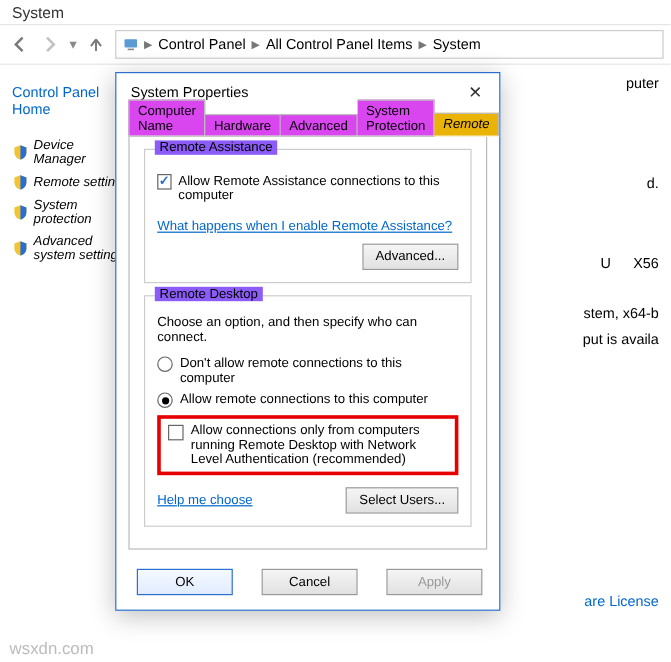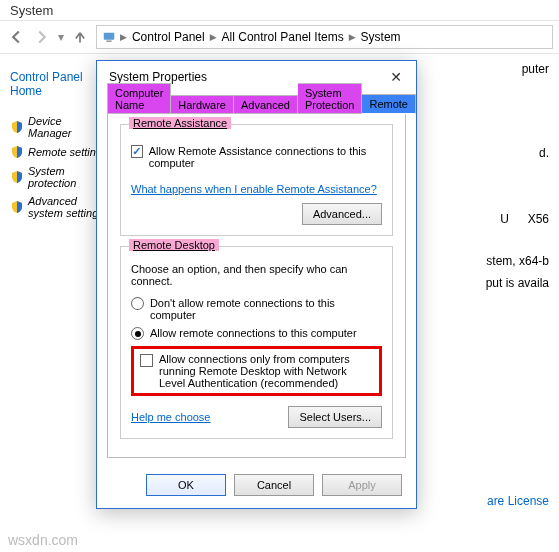--- a/index.html
+++ b/index.html
@@ -108,45 +108,45 @@
   padding: 3px 7px;
   border: 1px solid #bbb;
   border-bottom: none;
   background: #d946ef;
   font-size: 11px;
   position: relative;
   top: 1px;
 }
 .tab + .tab { border-left: none; }
 .tab.active {
-  background: #3b82f6;
+  background: #eab308;
   border-bottom: 1px solid #fff;
   z-index: 2;
+  font-style: italic;
 }
 .tab-body {
   border: 1px solid #bbb;
   margin: 0 10px 8px;
   padding: 10px 12px 8px;
   background: #fff;
   position: relative;
 }
 
 .group {
   border: 1px solid #ccc;
   padding: 14px 10px 10px;
   margin-bottom: 10px;
   position: relative;
 }
 .group-title {
   position: absolute;
   top: -8px; left: 8px;
-  background: #f9a8d4;
+  background: #8b5cf6;
   padding: 0 4px;
   font-size: 11px;
-  text-decoration: underline;
 }
 .row { display: flex; align-items: flex-start; gap: 6px; margin: 6px 0; }
 .advanced-btn-row { display:flex; justify-content:flex-end; }
 .btn {
   min-width: 80px;
   height: 22px;
   border: 1px solid #999;
   background: linear-gradient(#f5f5f5,#e1e1e1);
   font-size: 11px;
   padding: 0 10px;
@@ -174,21 +174,21 @@
 .bottom-row {
   display: flex;
   justify-content: space-between;
   align-items: center;
   margin-top: 10px;
 }
 
 .dialog-buttons {
   display: flex;
   justify-content: flex-end;
-  gap: 8px;
+  gap: 24px;
   padding: 8px 14px 12px;
   align-items: center;
 }
 .lbl { font-size: 11px; }
 .small { font-size: 11px; }
 </style>
 </head>
 <body>
 
 <div class="explorer-title">System</div>

